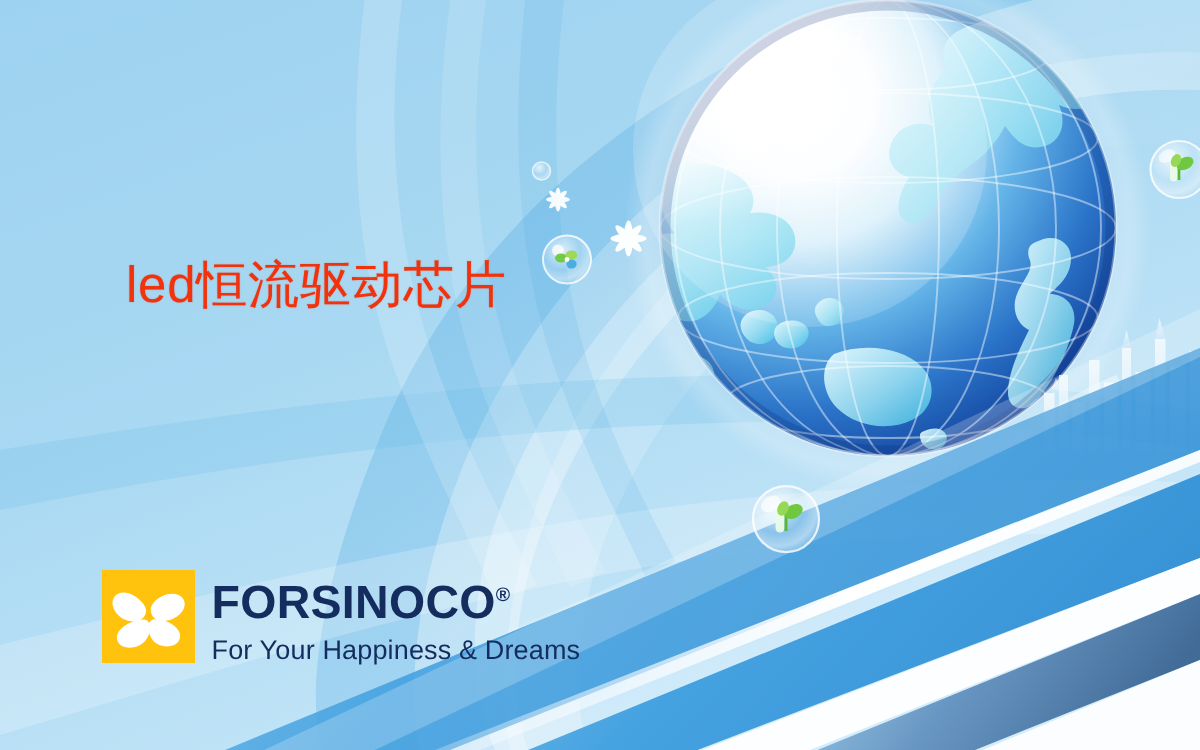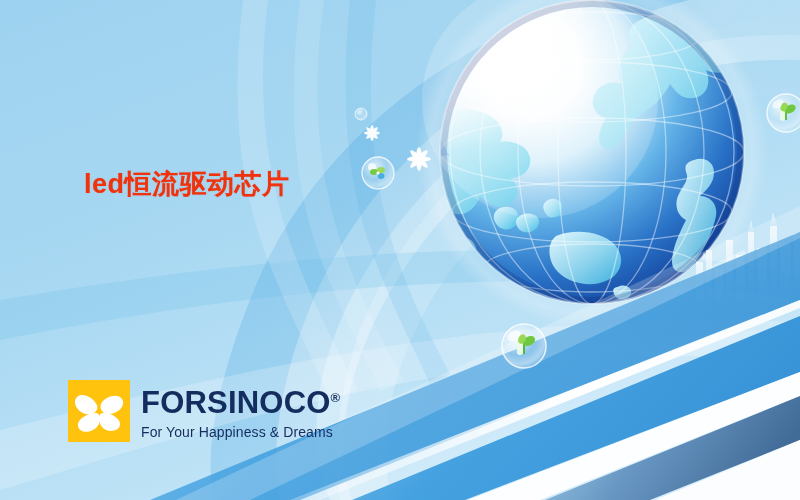--- a/index.html
+++ b/index.html
@@ -18,35 +18,35 @@
 
   .bg-svg { position: absolute; left: 0; top: 0; width: 800px; height: 500px; }
 
   
   .headline {
     position: absolute;
     left: 84px;
     top: 163px;
     width: 330px;
     color: #f0330d;
-    font-size: 27px;
+    font-size: 34px;
     line-height: 1.62;
-    font-weight: 700;
+    font-weight: 400;
     letter-spacing: 0.5px;
     text-shadow: 0 0 1px rgba(240,51,13,.45);
   }
   .headline .line2 { display: block; padding-left: 14px; }
 
   
   .logo {
     position: absolute;
     left: 68px;
     top: 380px;
     display: flex;
-    align-items: center;
+    align-items: flex-end;
   }
   .logo-mark {
     width: 62px;
     height: 62px;
     background: #ffc20d;
     flex: 0 0 auto;
     position: relative;
   }
   .logo-mark svg { position: absolute; left: 0; top: 0; }
   .logo-text { margin-left: 11px; padding-top: 3px; }
@@ -60,21 +60,21 @@
     white-space: nowrap;
   }
   .brand sup {
     font-size: 13px;
     vertical-align: super;
     line-height: 0;
   }
   .tagline {
     display: block;
     color: #152d5e;
-    font-size: 14px;
+    font-size: 18px;
     font-weight: 400;
     letter-spacing: 0.1px;
     line-height: 1;
     margin-top: 7px;
     white-space: nowrap;
   }
 </style>
 </head>
 <body>
 

